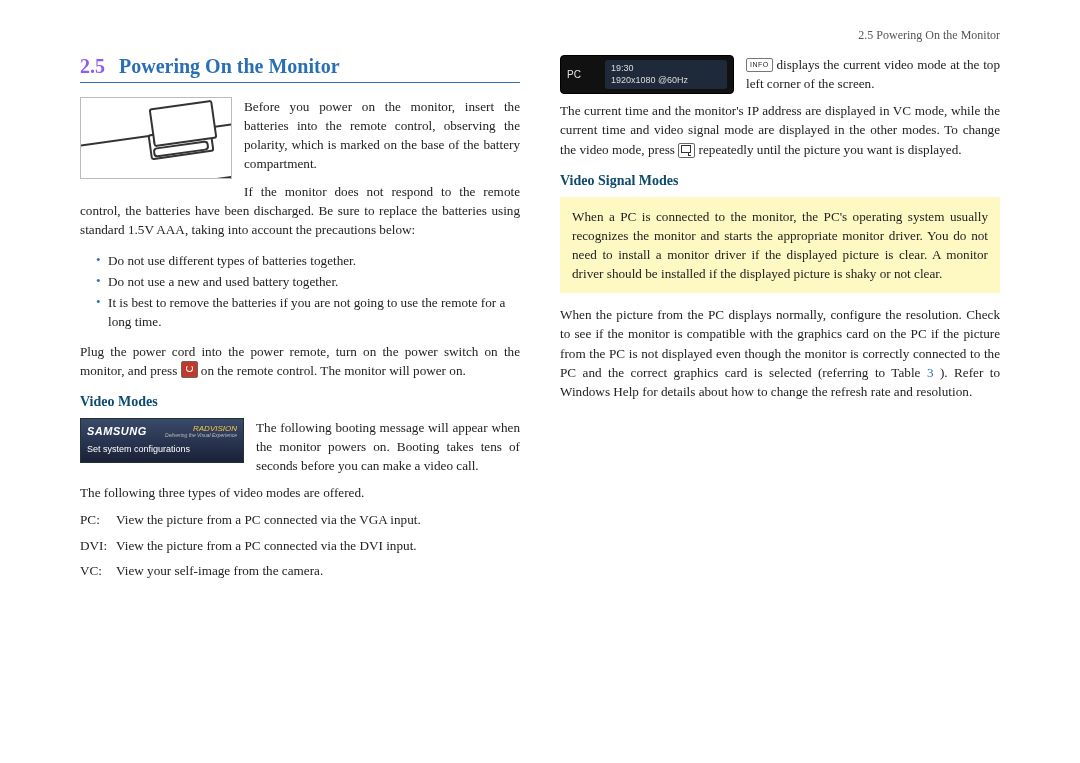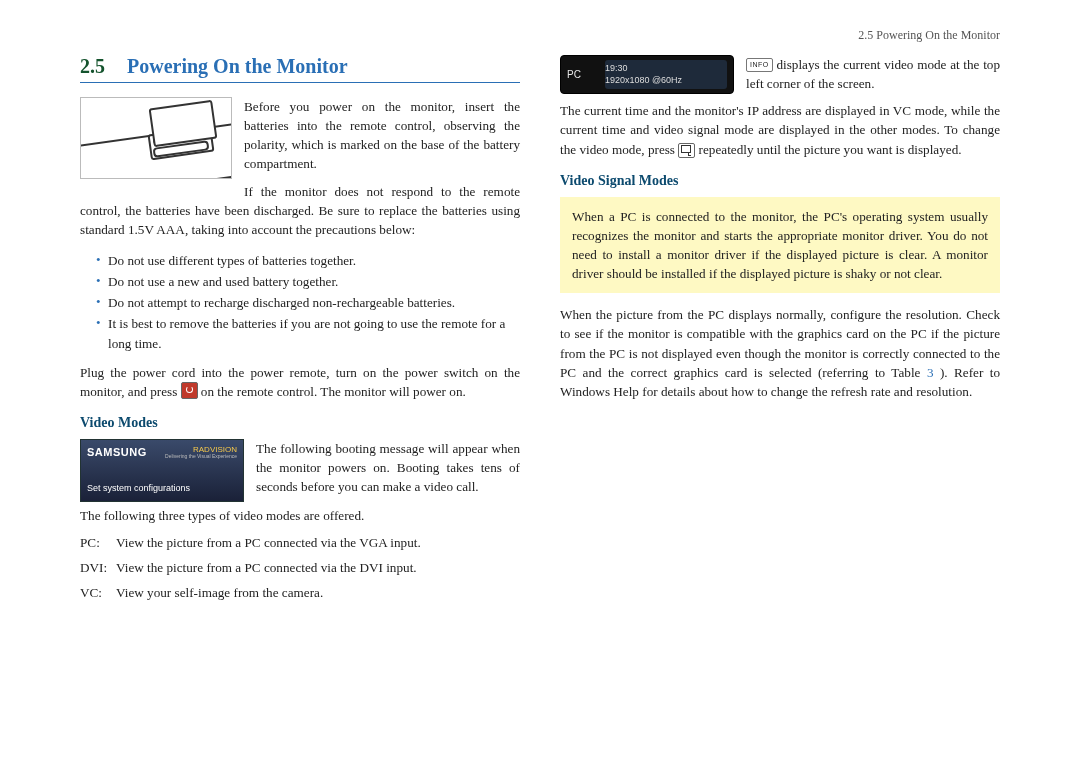--- a/index.html
+++ b/index.html
@@ -31,22 +31,22 @@
   }
   h2.section-title {
     font-size: 20px;
     font-weight: bold;
     color: #2a6fb5;
     border-bottom: 1px solid #2a6fb5;
     padding-bottom: 4px;
     margin: 0 0 14px 0;
   }
   h2.section-title .num {
-    color: #14532d;
-    margin-right: 22px;
+    color: #8b5cf6;
+    margin-right: 14px;
   }
   h3.sub-heading {
     font-size: 14px;
     font-weight: bold;
     color: #0c4a6e;
     margin: 14px 0 8px 0;
   }
   p {
     margin: 0 0 8px 0;
     line-height: 1.45;
@@ -189,21 +189,22 @@
     color: #fff;
     font-family: Arial, sans-serif;
     font-size: 9px;
     padding: 6px 6px 8px 6px;
     border:1px solid #233;
   }
   .boot-splash .logos {
     display:flex;
     justify-content:space-between;
     align-items:center;
-    margin-bottom:24px;
+    margin-bottom:6px;
+    font-style:italic;
   }
   .boot-splash .samsung {
     font-weight:bold;
     font-size:11px;
     letter-spacing:0.5px;
   }
   .boot-splash .rad {
     font-size:8px;
     color:#f5c84c;
     text-align:right;
@@ -231,21 +232,21 @@
     align-items:center;
     border:1px solid #000;
   }
   .osd-box .mode {
     font-size:10px;
     color:#e6e6e6;
   }
   .osd-box .info {
     background:#1e2a3a;
     border-radius:3px;
-    padding:3px 0;
+    padding:3px 6px;
     flex:1;
     line-height:1.3;
   }
   .osd-box .info .time { font-size:9px; }
   .osd-box .info .res { font-size:9px; }
   .mode-list {
     margin: 6px 0 0 0;
   }
   .mode-list .row {
     display:flex;
@@ -300,21 +301,20 @@
           <div class="c2 cell"></div>
           <div class="lid"></div>
         </div>
         <p>Before you power on the monitor, insert the batteries into the remote control, observing the polarity, which is marked on the base of the battery compartment.</p>
         <p>If the monitor does not respond to the remote control, the batteries have been discharged. Be sure to replace the batteries using standard 1.5V AAA, taking into account the precautions below:</p>
       </div>
 
       <ul class="bullets">
         <li>Do not use different types of batteries together.</li>
         <li>Do not use a new and used battery together.</li>
-        <li>Do not attempt to recharge discharged non-rechargeable batteries.</li>
         <li>It is best to remove the batteries if you are not going to use the remote for a long time.</li>
       </ul>
 
       <p>
         <span>Plug the power cord into the power remote, turn on the power switch on the monitor, and press </span><span class="btn-icon"></span><span> on the remote control. The monitor will power on.</span>
       </p>
 
       <h3 class="sub-heading">Video Modes</h3>
 
       <div class="clearfix">

